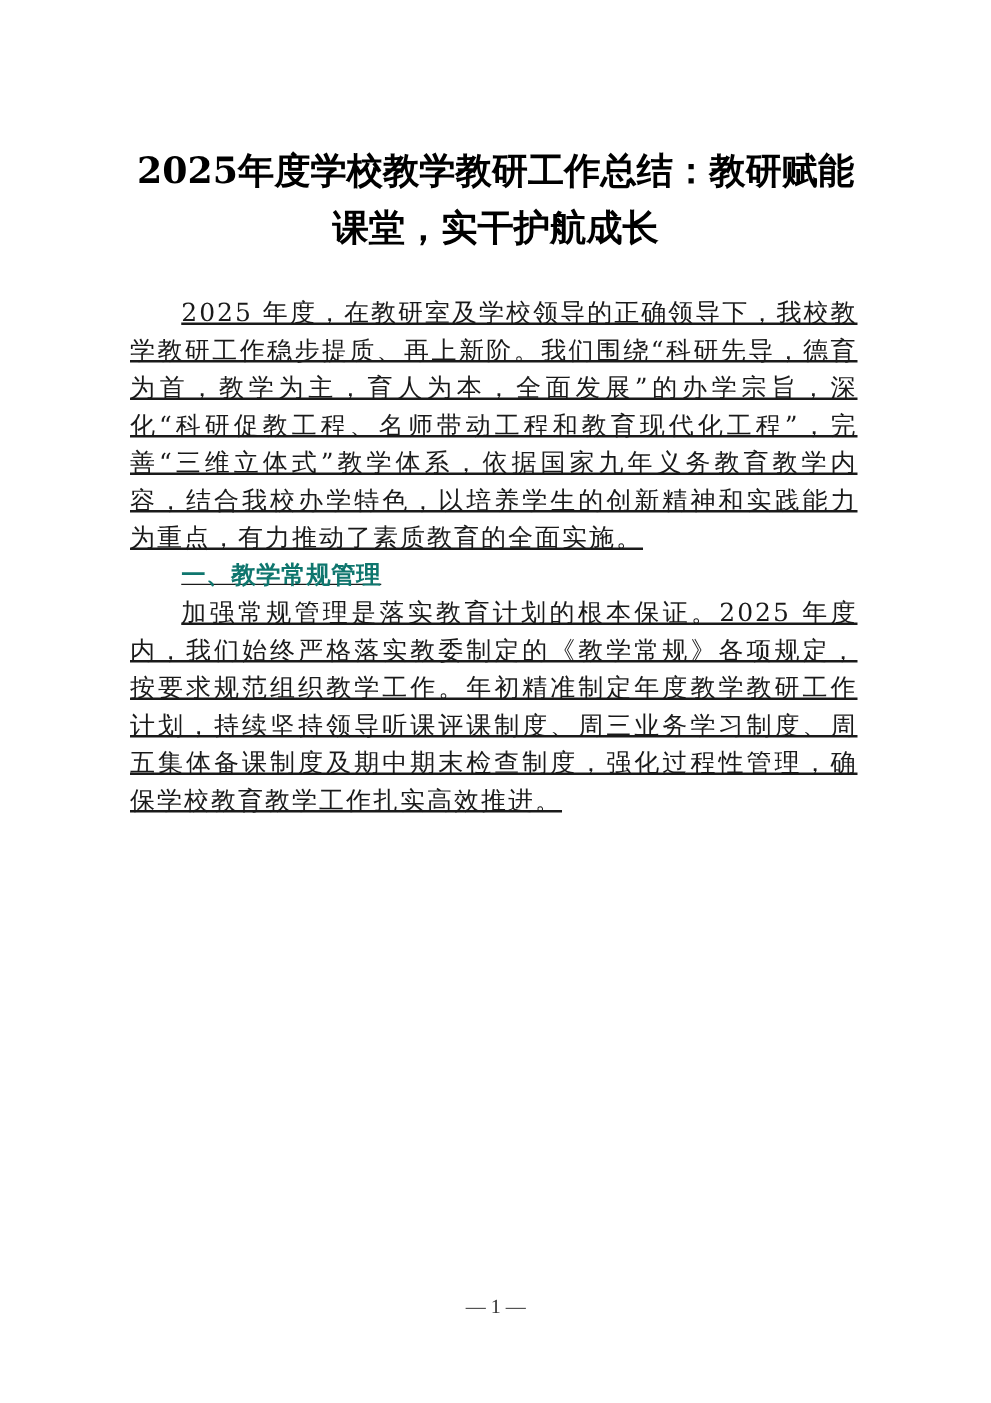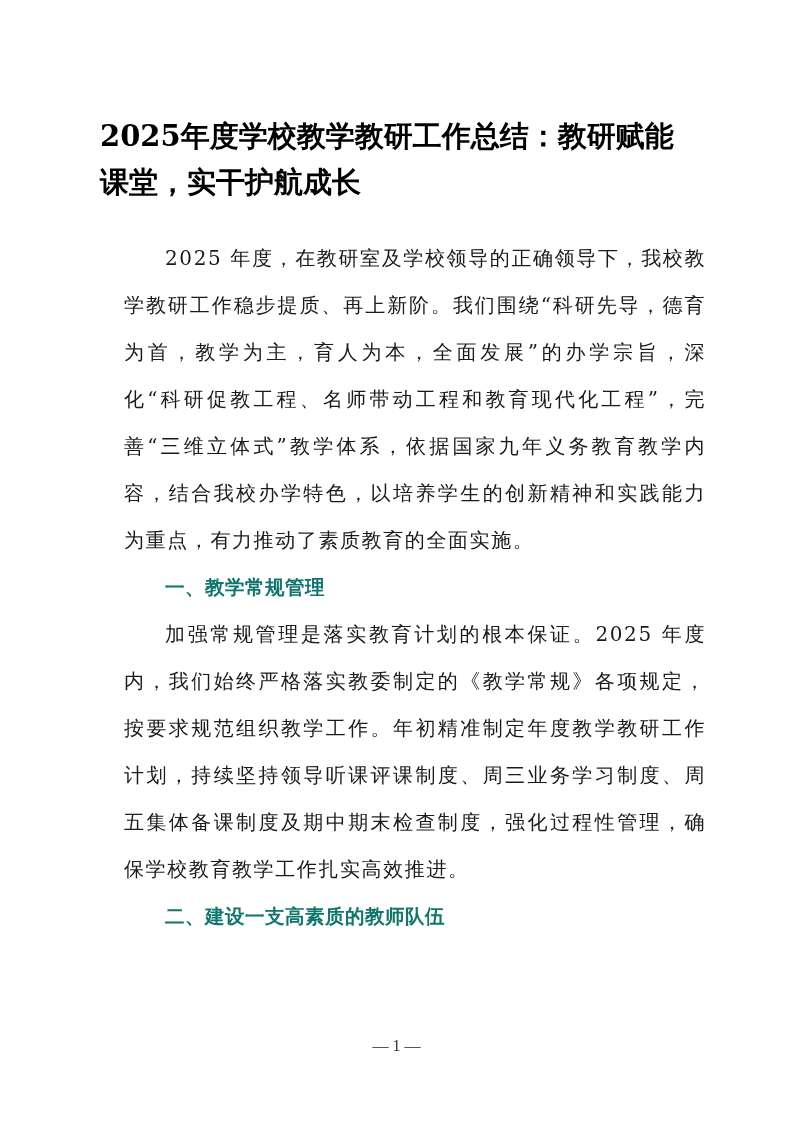--- a/index.html
+++ b/index.html
@@ -19,40 +19,41 @@
     left: 0; top: 0;
     width: 793px;
     height: 1122px;
     background: #ffffff;
   }
   .title {
     position: absolute;
     left: 100px;
     width: 593px;
     top: 113px;
-    text-align: left;
+    text-align: center;
     font-family: "DejaVu Serif", "Liberation Serif", serif;
     font-weight: bold;
     font-size: 29px;
     line-height: 46px;
     color: #000000;
     letter-spacing: 0px;
   }
   .body {
     position: absolute;
-    left: 124px;
+    left: 104px;
     width: 582px;
     top: 235px;
     font-family: "DejaVu Serif", "Liberation Serif", serif;
     font-size: 20px;
-    line-height: 47px;
+    line-height: 30px;
     color: #1a1a1a;
     text-align: justify;
     text-justify: inter-character;
     letter-spacing: 1.6px;
+    text-decoration: underline;
   }
   .body p {
     margin: 0;
   }
   .indent {
     text-indent: 41px;
   }
   .heading {
     font-family: "DejaVu Sans", "Liberation Sans", sans-serif;
     font-weight: bold;
@@ -78,18 +79,17 @@
 <div class="page">
 
   <h1 class="title" style="margin:0;">2025年度学校教学教研工作总结：教研赋能课堂，实干护航成长</h1>
 
   <div class="body">
     <p class="indent">2025 年度，在教研室及学校领导的正确领导下，我校教学教研工作稳步提质、再上新阶。我们围绕“科研先导，德育为首，教学为主，育人为本，全面发展”的办学宗旨，深化“科研促教工程、名师带动工程和教育现代化工程”，完善“三维立体式”教学体系，依据国家九年义务教育教学内容，结合我校办学特色，以培养学生的创新精神和实践能力为重点，有力推动了素质教育的全面实施。</p>
 
     <p class="heading">一、教学常规管理</p>
     <p class="indent">加强常规管理是落实教育计划的根本保证。2025 年度内，我们始终严格落实教委制定的《教学常规》各项规定，按要求规范组织教学工作。年初精准制定年度教学教研工作计划，持续坚持领导听课评课制度、周三业务学习制度、周五集体备课制度及期中期末检查制度，强化过程性管理，确保学校教育教学工作扎实高效推进。</p>
 
-    <p class="heading">二、建设一支高素质的教师队伍</p>
   </div>
 
   <div class="footer">— 1 —</div>
 
 </div>
 
 </body></html>

